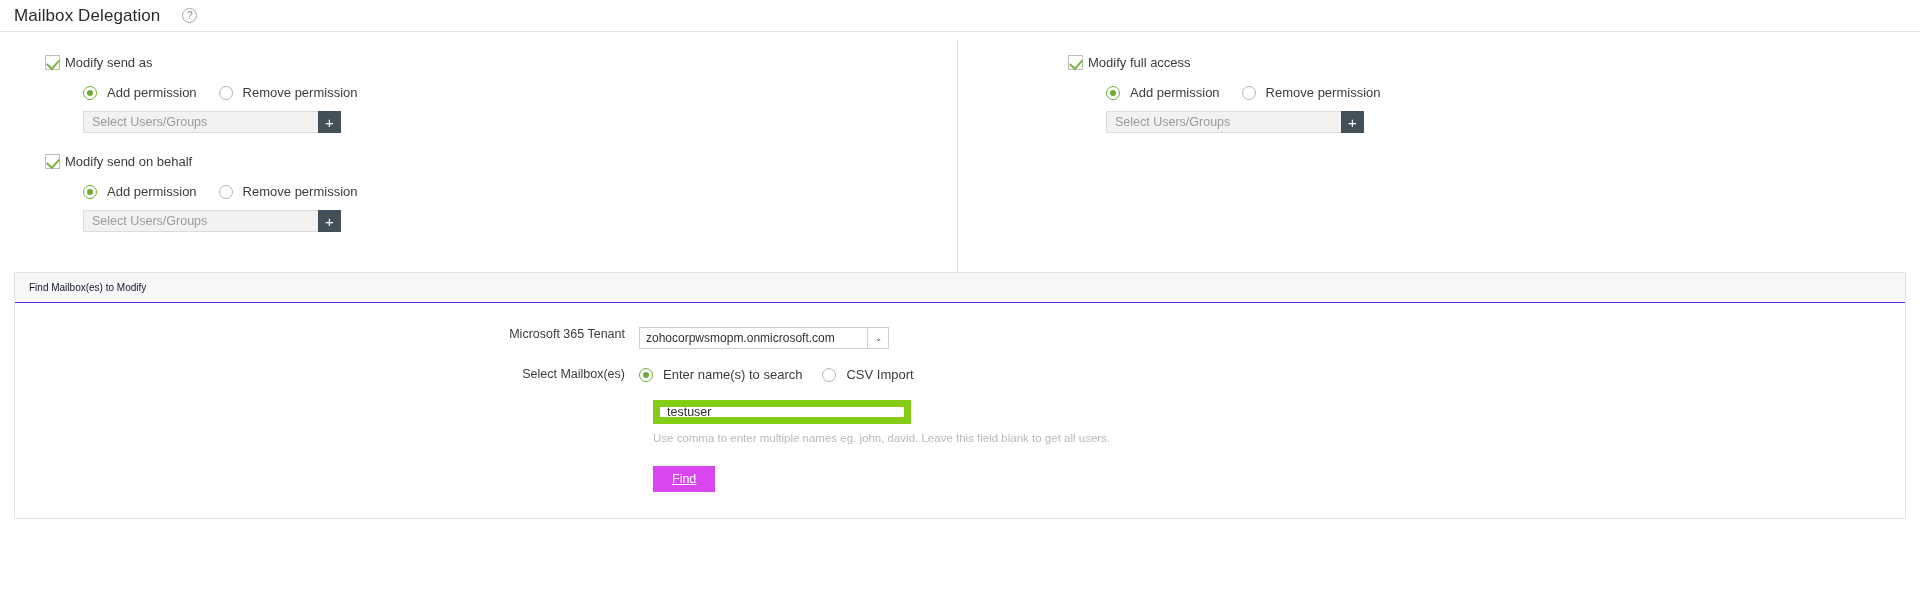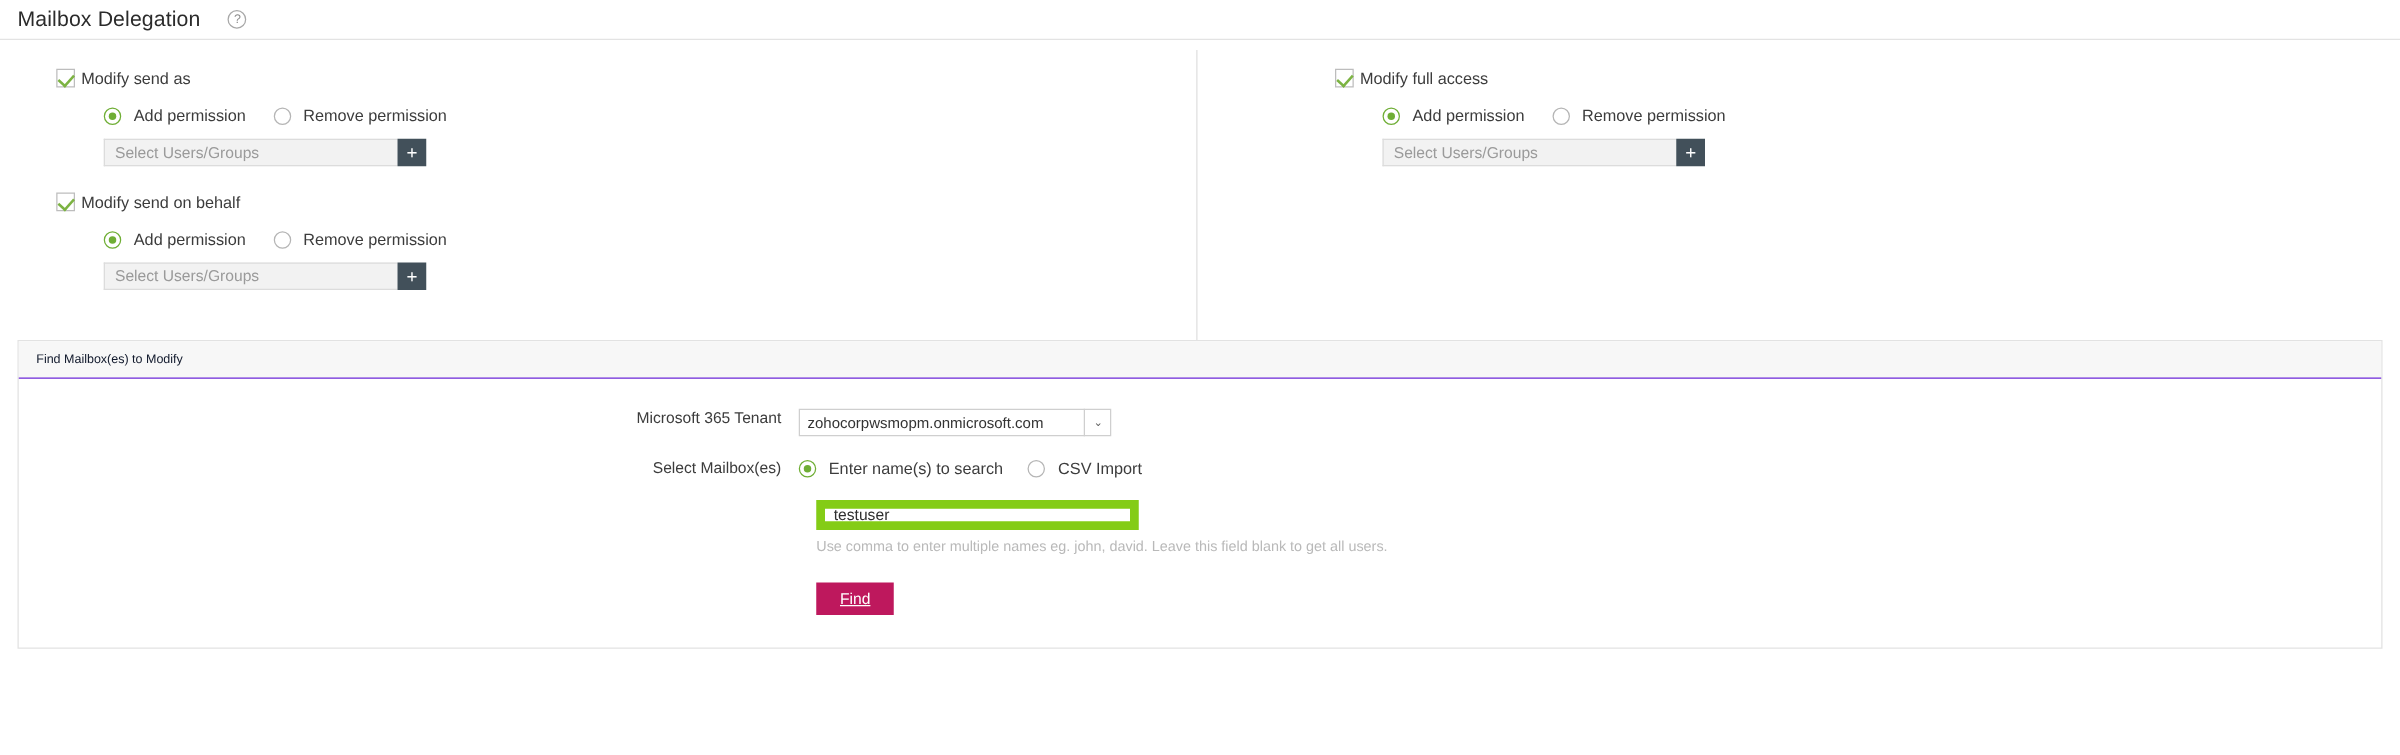--- a/index.html
+++ b/index.html
@@ -227,21 +227,21 @@
     padding: 0 7px;
     outline: none;
   }
   .hint {
     margin-top: 8px;
     font-size: 11.5px;
     color: #b9b9b9;
   }
   .find-btn {
     margin-top: 22px;
-    background: #be185d;
+    background: #d946ef;
     border: none;
     color: #ffffff;
     font-family: "Liberation Sans", sans-serif;
     font-size: 12.5px;
     padding: 6px 19px;
     cursor: pointer;
     text-decoration: underline;
   }
 </style>
 </head>

